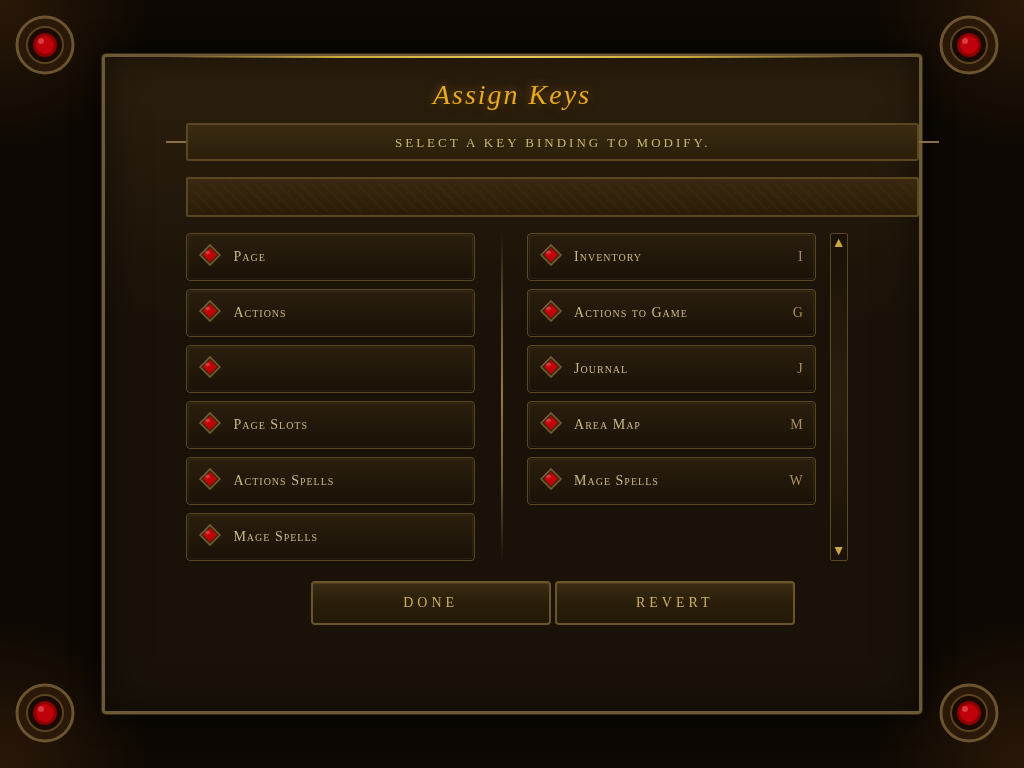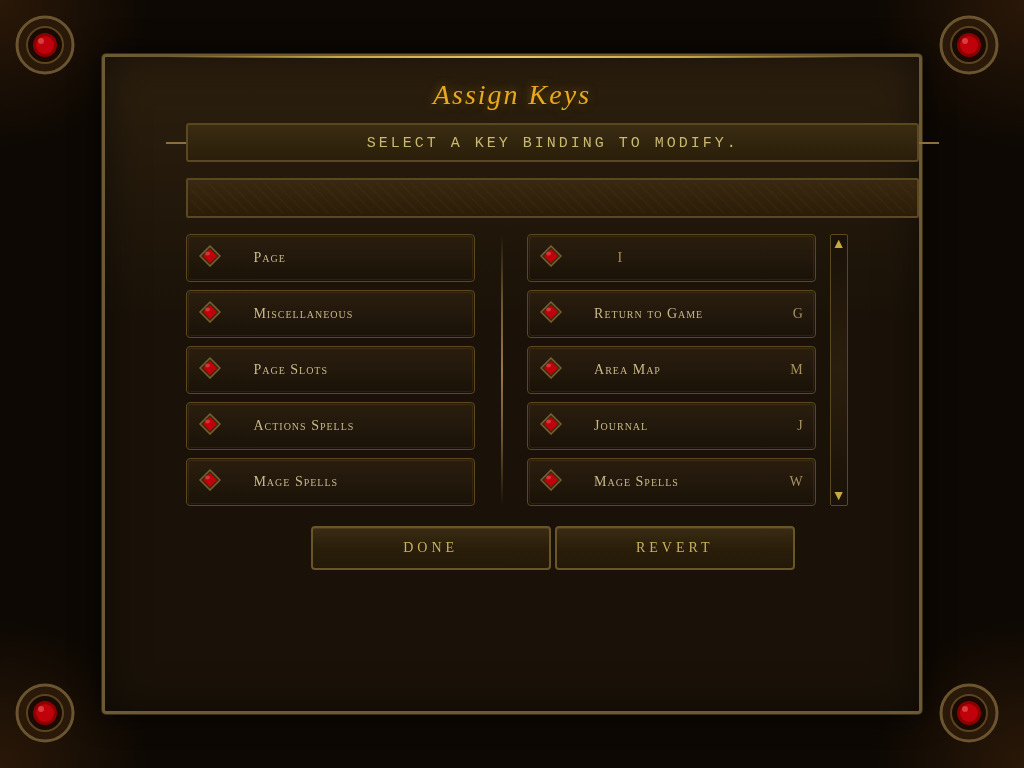--- a/index.html
+++ b/index.html
@@ -95,24 +95,24 @@
       transform: translateY(-50%);
       width: 20px;
       height: 2px;
       background: #8a7040;
     }
     .subtitle-bar::before { left: -22px; }
     .subtitle-bar::after { right: -22px; }
 
     .subtitle-text {
       color: #c8b870;
-      font-size: 15px;
+      font-size: 13px;
       letter-spacing: 3px;
       text-transform: uppercase;
-      font-family: Liberation Mono, monospace;
+      font-family: Liberation Serif, serif;
     }
 
     
     .header-strip {
       width: 90%;
       height: 40px;
       background:
         linear-gradient(180deg, #3a2810 0%, #2a1c08 100%);
       border: 2px solid #5a4820;
       border-radius: 2px;
@@ -188,21 +188,20 @@
       display: flex;
       align-items: center;
       background: linear-gradient(180deg, #2a1e0e 0%, #1a1208 100%);
       border: 1.5px solid #5a4820;
       border-radius: 4px;
       padding: 9px 12px;
       cursor: pointer;
       position: relative;
       min-height: 48px;
       transition: background 0.1s;
-      gap: 20px;
     }
 
     .key-item::before {
       content: '';
       position: absolute;
       inset: 1px;
       border-radius: 3px;
       border: 1px solid rgba(255,200,80,0.08);
       pointer-events: none;
     }
@@ -369,21 +368,28 @@
                 <ellipse cx="8.5" cy="8.5" rx="2.5" ry="2" fill="rgba(255,150,150,0.35)"></ellipse>
               </svg></span>
             <span class="key-label">Page</span>
           </div>
           <div class="key-item">
             <span><svg viewBox="0 0 22 22" width="22" height="22" class="diamond-icon">
                 <polygon points="11,1 21,11 11,21 1,11" fill="#3a2810" stroke="#7a6030" stroke-width="1.5"></polygon>
                 <polygon points="11,4 18,11 11,18 4,11" fill="#c0000a"></polygon>
                 <ellipse cx="8.5" cy="8.5" rx="2.5" ry="2" fill="rgba(255,150,150,0.35)"></ellipse>
               </svg></span>
-            <span class="key-label">Miscellaneous</span>
+            <span class="key-label">Actions</span>
+          </div>
+          <div class="key-item">
+            <span><svg viewBox="0 0 22 22" width="22" height="22" class="diamond-icon">
+                <polygon points="11,1 21,11 11,21 1,11" fill="#3a2810" stroke="#7a6030" stroke-width="1.5"></polygon>
+                <polygon points="11,4 18,11 11,18 4,11" fill="#c0000a"></polygon>
+                <ellipse cx="8.5" cy="8.5" rx="2.5" ry="2" fill="rgba(255,150,150,0.35)"></ellipse>
+              </svg></span>
           </div>
           <div class="key-item">
             <span><svg viewBox="0 0 22 22" width="22" height="22" class="diamond-icon">
                 <polygon points="11,1 21,11 11,21 1,11" fill="#3a2810" stroke="#7a6030" stroke-width="1.5"></polygon>
                 <polygon points="11,4 18,11 11,18 4,11" fill="#c0000a"></polygon>
                 <ellipse cx="8.5" cy="8.5" rx="2.5" ry="2" fill="rgba(255,150,150,0.35)"></ellipse>
               </svg></span>
             <span class="key-label">Page Slots</span>
           </div>
           <div class="key-item">
@@ -407,48 +413,49 @@
       <div class="divider"></div>
 
       <div class="column column-right" id="right-col" style="position:relative;">
 
         <div class="key-item">
             <span><svg viewBox="0 0 22 22" width="22" height="22" class="diamond-icon">
                 <polygon points="11,1 21,11 11,21 1,11" fill="#3a2810" stroke="#7a6030" stroke-width="1.5"></polygon>
                 <polygon points="11,4 18,11 11,18 4,11" fill="#c0000a"></polygon>
                 <ellipse cx="8.5" cy="8.5" rx="2.5" ry="2" fill="rgba(255,150,150,0.35)"></ellipse>
               </svg></span>
+            <span class="key-label">Inventory</span>
             <span class="key-binding">I</span>
           </div>
           <div class="key-item">
             <span><svg viewBox="0 0 22 22" width="22" height="22" class="diamond-icon">
                 <polygon points="11,1 21,11 11,21 1,11" fill="#3a2810" stroke="#7a6030" stroke-width="1.5"></polygon>
                 <polygon points="11,4 18,11 11,18 4,11" fill="#c0000a"></polygon>
                 <ellipse cx="8.5" cy="8.5" rx="2.5" ry="2" fill="rgba(255,150,150,0.35)"></ellipse>
               </svg></span>
-            <span class="key-label">Return to Game</span>
+            <span class="key-label">Actions to Game</span>
             <span class="key-binding">G</span>
+          </div>
+          <div class="key-item">
+            <span><svg viewBox="0 0 22 22" width="22" height="22" class="diamond-icon">
+                <polygon points="11,1 21,11 11,21 1,11" fill="#3a2810" stroke="#7a6030" stroke-width="1.5"></polygon>
+                <polygon points="11,4 18,11 11,18 4,11" fill="#c0000a"></polygon>
+                <ellipse cx="8.5" cy="8.5" rx="2.5" ry="2" fill="rgba(255,150,150,0.35)"></ellipse>
+              </svg></span>
+            <span class="key-label">Journal</span>
+            <span class="key-binding">J</span>
           </div>
           <div class="key-item">
             <span><svg viewBox="0 0 22 22" width="22" height="22" class="diamond-icon">
                 <polygon points="11,1 21,11 11,21 1,11" fill="#3a2810" stroke="#7a6030" stroke-width="1.5"></polygon>
                 <polygon points="11,4 18,11 11,18 4,11" fill="#c0000a"></polygon>
                 <ellipse cx="8.5" cy="8.5" rx="2.5" ry="2" fill="rgba(255,150,150,0.35)"></ellipse>
               </svg></span>
             <span class="key-label">Area Map</span>
             <span class="key-binding">M</span>
-          </div>
-          <div class="key-item">
-            <span><svg viewBox="0 0 22 22" width="22" height="22" class="diamond-icon">
-                <polygon points="11,1 21,11 11,21 1,11" fill="#3a2810" stroke="#7a6030" stroke-width="1.5"></polygon>
-                <polygon points="11,4 18,11 11,18 4,11" fill="#c0000a"></polygon>
-                <ellipse cx="8.5" cy="8.5" rx="2.5" ry="2" fill="rgba(255,150,150,0.35)"></ellipse>
-              </svg></span>
-            <span class="key-label">Journal</span>
-            <span class="key-binding">J</span>
           </div>
           <div class="key-item">
             <span><svg viewBox="0 0 22 22" width="22" height="22" class="diamond-icon">
                 <polygon points="11,1 21,11 11,21 1,11" fill="#3a2810" stroke="#7a6030" stroke-width="1.5"></polygon>
                 <polygon points="11,4 18,11 11,18 4,11" fill="#c0000a"></polygon>
                 <ellipse cx="8.5" cy="8.5" rx="2.5" ry="2" fill="rgba(255,150,150,0.35)"></ellipse>
               </svg></span>
             <span class="key-label">Mage Spells</span>
             <span class="key-binding">W</span>
           </div>

